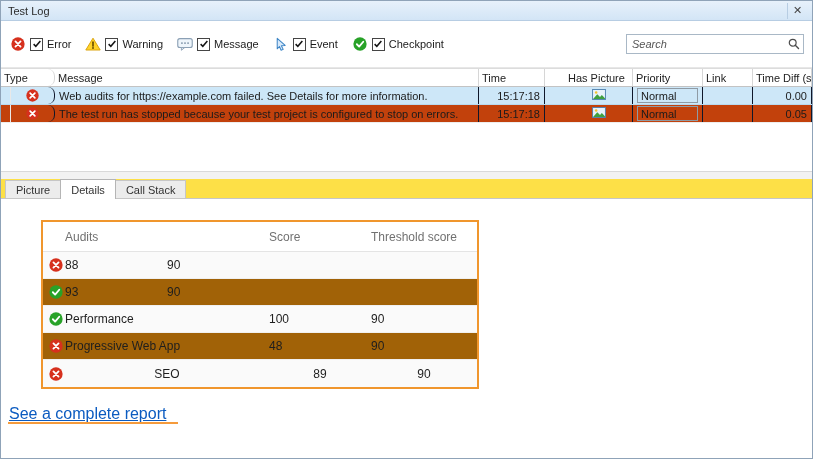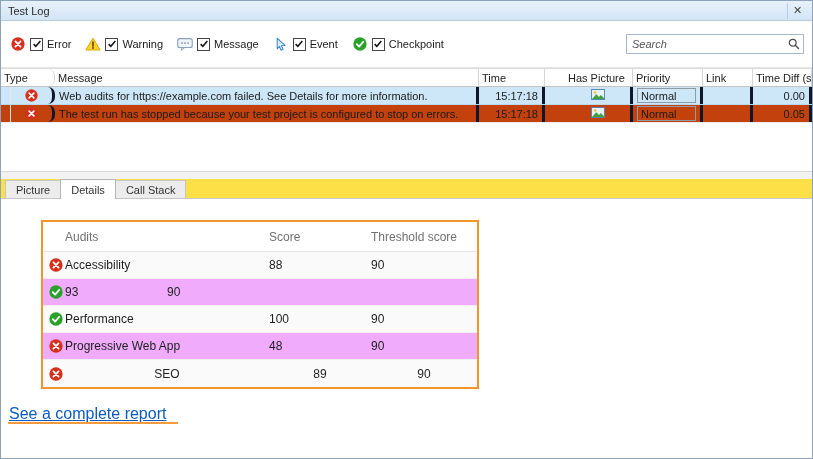--- a/index.html
+++ b/index.html
@@ -29,40 +29,40 @@
   .w0{flex:0 0 54px;border-radius:7px;}
   .w1{flex:0 0 424px;}
   .w2{flex:0 0 66px;}
   .w3{flex:0 0 68px;margin-left:20px;}
   .w4{flex:0 0 70px;}
   .w5{flex:0 0 50px;}
   .w6{flex:1 1 auto;}
   .log-rows{flex:0 0 auto;}
   .log-row{display:flex;height:18px;background:#c2410c;border-bottom:1px solid #ededed;cursor:default;}
   .log-row.selected{background:#cde7f8;border-bottom-color:#b9d9ef;}
-  .lcell{display:flex;align-items:center;padding:0 4px;border-right:3px solid #0f172a;overflow:hidden;white-space:nowrap;}
+  .lcell{display:flex;align-items:center;padding:0 4px;border-right:1px solid #0f172a;overflow:hidden;white-space:nowrap;}
   .cell-type{padding:0;}
   .row-marker{flex:0 0 10px;height:100%;border-right:1px solid #e8e8e8;}
   .type-icon{flex:1;display:flex;align-items:center;justify-content:center;}
   .type-icon svg{width:13px;height:13px;}
   .cell-time,.cell-diff{justify-content:flex-end;}
   .cell-pic{justify-content:center;}
   .priority-box{flex:1;border:1px solid #8f9ba5;height:15px;display:flex;align-items:center;padding:0 3px;background:transparent;}
   .log-empty{flex:1 1 auto;background:#fff;}
 
   
   .splitter{flex:0 0 8px;background:#f2f2f2;border-top:1px solid #d9d9d9;}
   .bottom{flex:0 0 279px;display:flex;flex-direction:column;}
   .tabbar{flex:0 0 20px;display:flex;align-items:flex-end;background:#fde047;padding-left:4px;}
   .tab{height:19px;display:flex;align-items:center;padding:0 10px;border:1px solid #c6c6c6;border-bottom:0;background:#ececec;margin-right:-1px;color:#333;position:relative;cursor:pointer;}
   .tab.active{background:#fff;height:20px;z-index:3;border-color:#b5b5b5;justify-content:flex-end;}
   .panel{flex:1;background:#fff;border-top:1px solid #c6c6c6;margin-top:-1px;position:relative;}
 
   
-  .audit-box{position:absolute;left:40px;top:21px;width:438px;border:2px solid #f0962d;background:#f0abfc;}
+  .audit-box{position:absolute;left:40px;top:21px;width:438px;border:2px solid #f0962d;background:#a16207;}
   .audit-header{display:flex;align-items:center;height:30px;color:#717171;font-size:12px;border-bottom:1px solid #e4e4e4;background:#fff;}
   .ah-audits{flex:0 0 226px;padding-left:22px;}
   .ah-score{flex:0 0 102px;}
   .ah-threshold{flex:1;}
   .audit-row{display:flex;align-items:center;height:27px;font-size:12px;color:#1e1e1e;border-bottom:1px solid #f0f0f0;}
   .audit-row:last-child{border-bottom:0;text-align:center;}
   .audit-row.alt{background:#fafafa;}
   .a-icon{flex:0 0 18px;display:flex;justify-content:center;margin-left:4px;}
   .a-icon svg{width:14px;height:14px;}
   .a-name{flex:0 0 204px;}
@@ -253,21 +253,20 @@
             <div class="ah-threshold">Threshold score</div>
           </div>
         <div>
             <div class="audit-row alt">
     <span class="a-icon">
                 <svg viewBox="0 0 16 16" width="14" height="14">
                   <circle cx="8" cy="8" r="7.6" fill="#d6301d"></circle>
                   <path d="M5.1 5.1 L10.9 10.9 M10.9 5.1 L5.1 10.9" stroke="#fff" stroke-width="2.1" stroke-linecap="round"></path>
                 </svg>
               </span>
-    <span class="a-name">Accessibility</span>
     <span class="a-score">88</span>
     <span class="a-threshold">90</span>
   </div>
             <div class="audit-row">
     <span class="a-icon">
                 <svg viewBox="0 0 16 16" width="14" height="14">
                   <circle cx="8" cy="8" r="7.6" fill="#28a228"></circle>
                   <path d="M4.4 8.3 L7 10.9 L11.7 5.4" stroke="#fff" stroke-width="2.1" fill="none" stroke-linecap="round" stroke-linejoin="round"></path>
                 </svg>
               </span>

